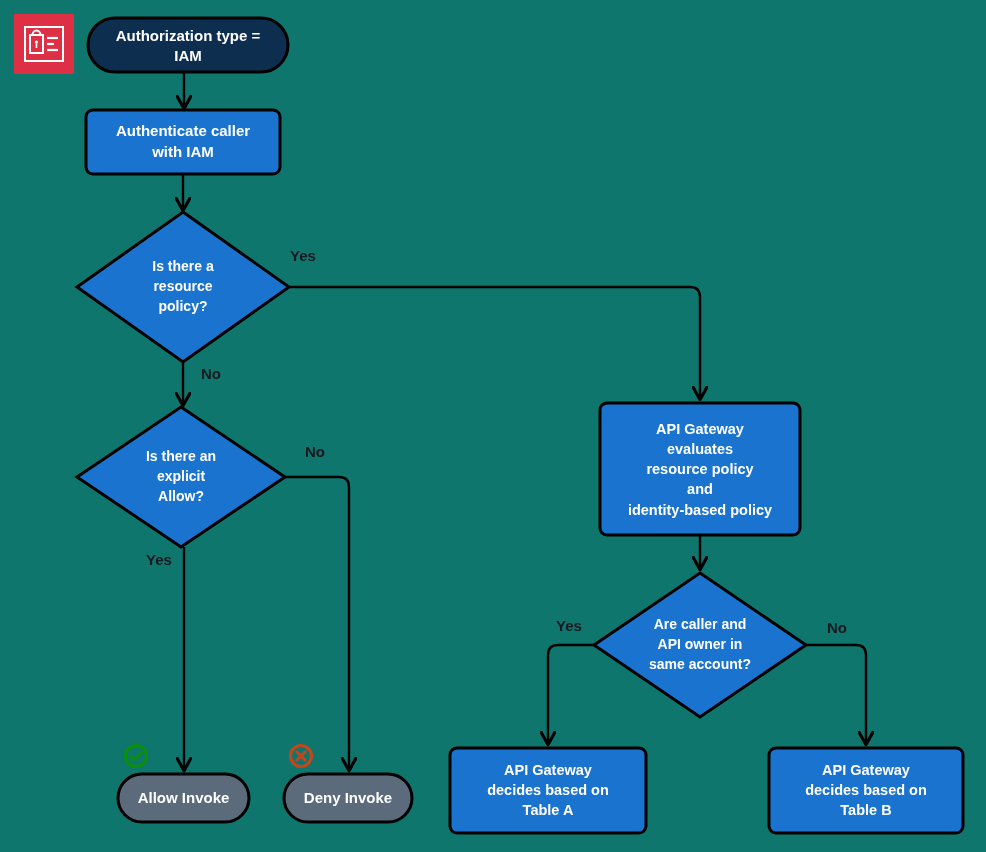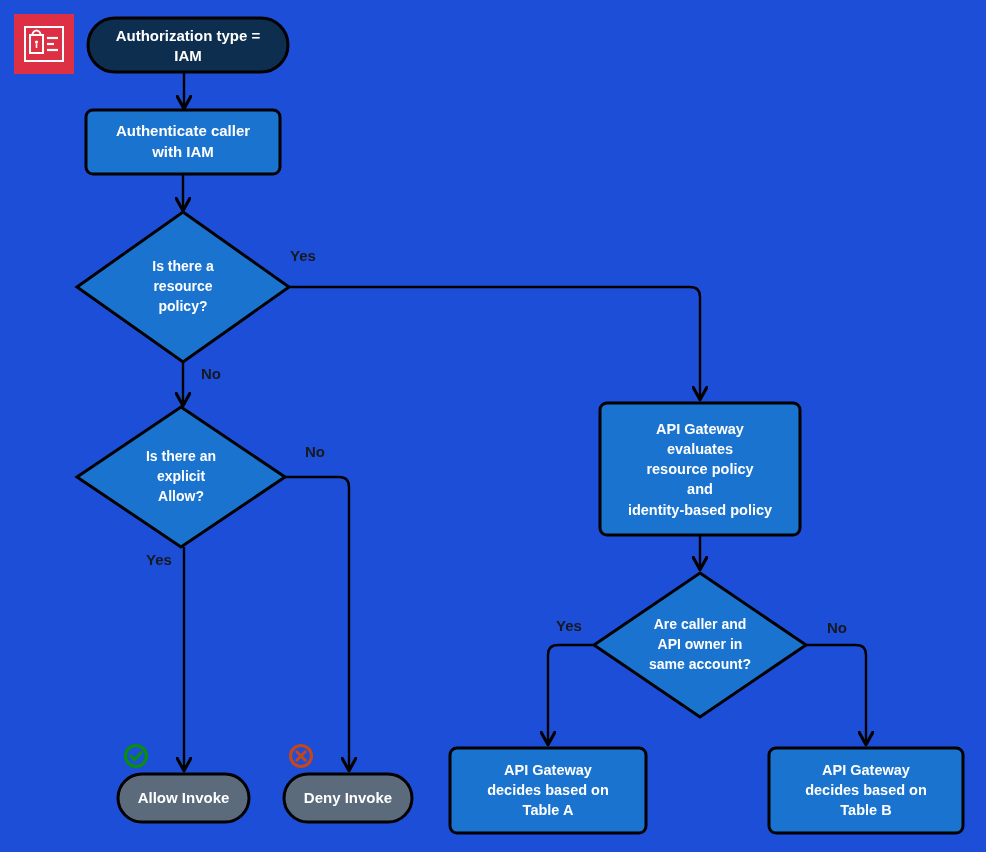--- a/index.html
+++ b/index.html
@@ -10,21 +10,21 @@
   body {
     width: 986px;
     height: 852px;
     font-family: "Liberation Sans", sans-serif;
     overflow: hidden;
   }
   #canvas {
     position: relative;
     width: 986px;
     height: 852px;
-    background: #1d4ed8;
+    background: #0f766e;
   }
   svg.flow {
     position: absolute;
     left: 0;
     top: 0;
     width: 986px;
     height: 852px;
   }
   .node-text {
     font-family: "Liberation Sans", sans-serif;

